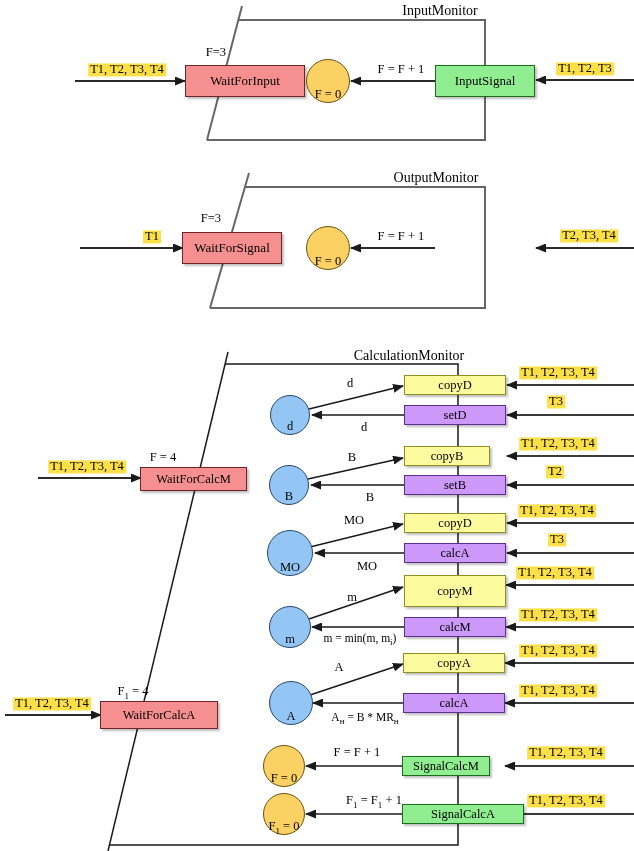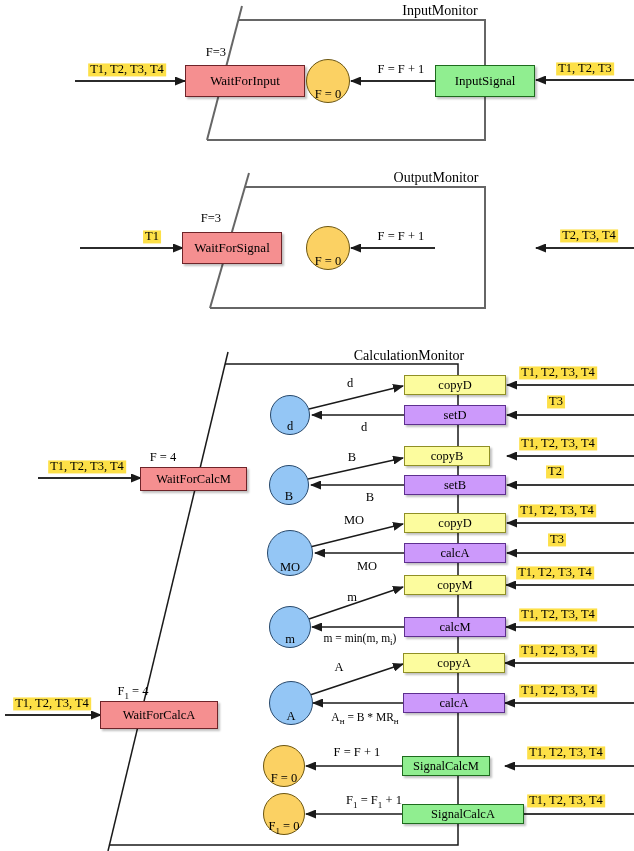--- a/index.html
+++ b/index.html
@@ -178,21 +178,21 @@
     <span>calcA</span>
   </div>
   <div class="lbl sm tl" style="left:557px;top:511px">T1, T2, T3, T4</div>
   <div class="lbl sm tl" style="left:557px;top:540px">T3</div>
   <div class="lbl sm" style="left:354px;top:521px">MO</div>
   <div class="lbl sm" style="left:367px;top:567px">MO</div>
 
   <div class="circ blue" style="left:269px;top:606px;width:42px;height:42px">
     <span>m</span>
   </div>
-  <div class="box yellow rowbox" style="left:404px;top:575px;width:102px;height:20px">
+  <div class="box yellow rowbox" style="left:404px;top:575px;width:102px;height:32px">
     <span>copyM</span>
   </div>
   <div class="box purple rowbox" style="left:404px;top:617px;width:102px;height:20px">
     <span>calcM</span>
   </div>
   <div class="lbl sm tl" style="left:555px;top:573px">T1, T2, T3, T4</div>
   <div class="lbl sm tl" style="left:558px;top:615px">T1, T2, T3, T4</div>
   <div class="lbl sm" style="left:352px;top:598px">m</div>
   <div class="lbl sm" style="left:360px;top:638px;font-size:11.5px"><span>m = min(m, m</span><sub>i</sub><span>)</span></div>
 

